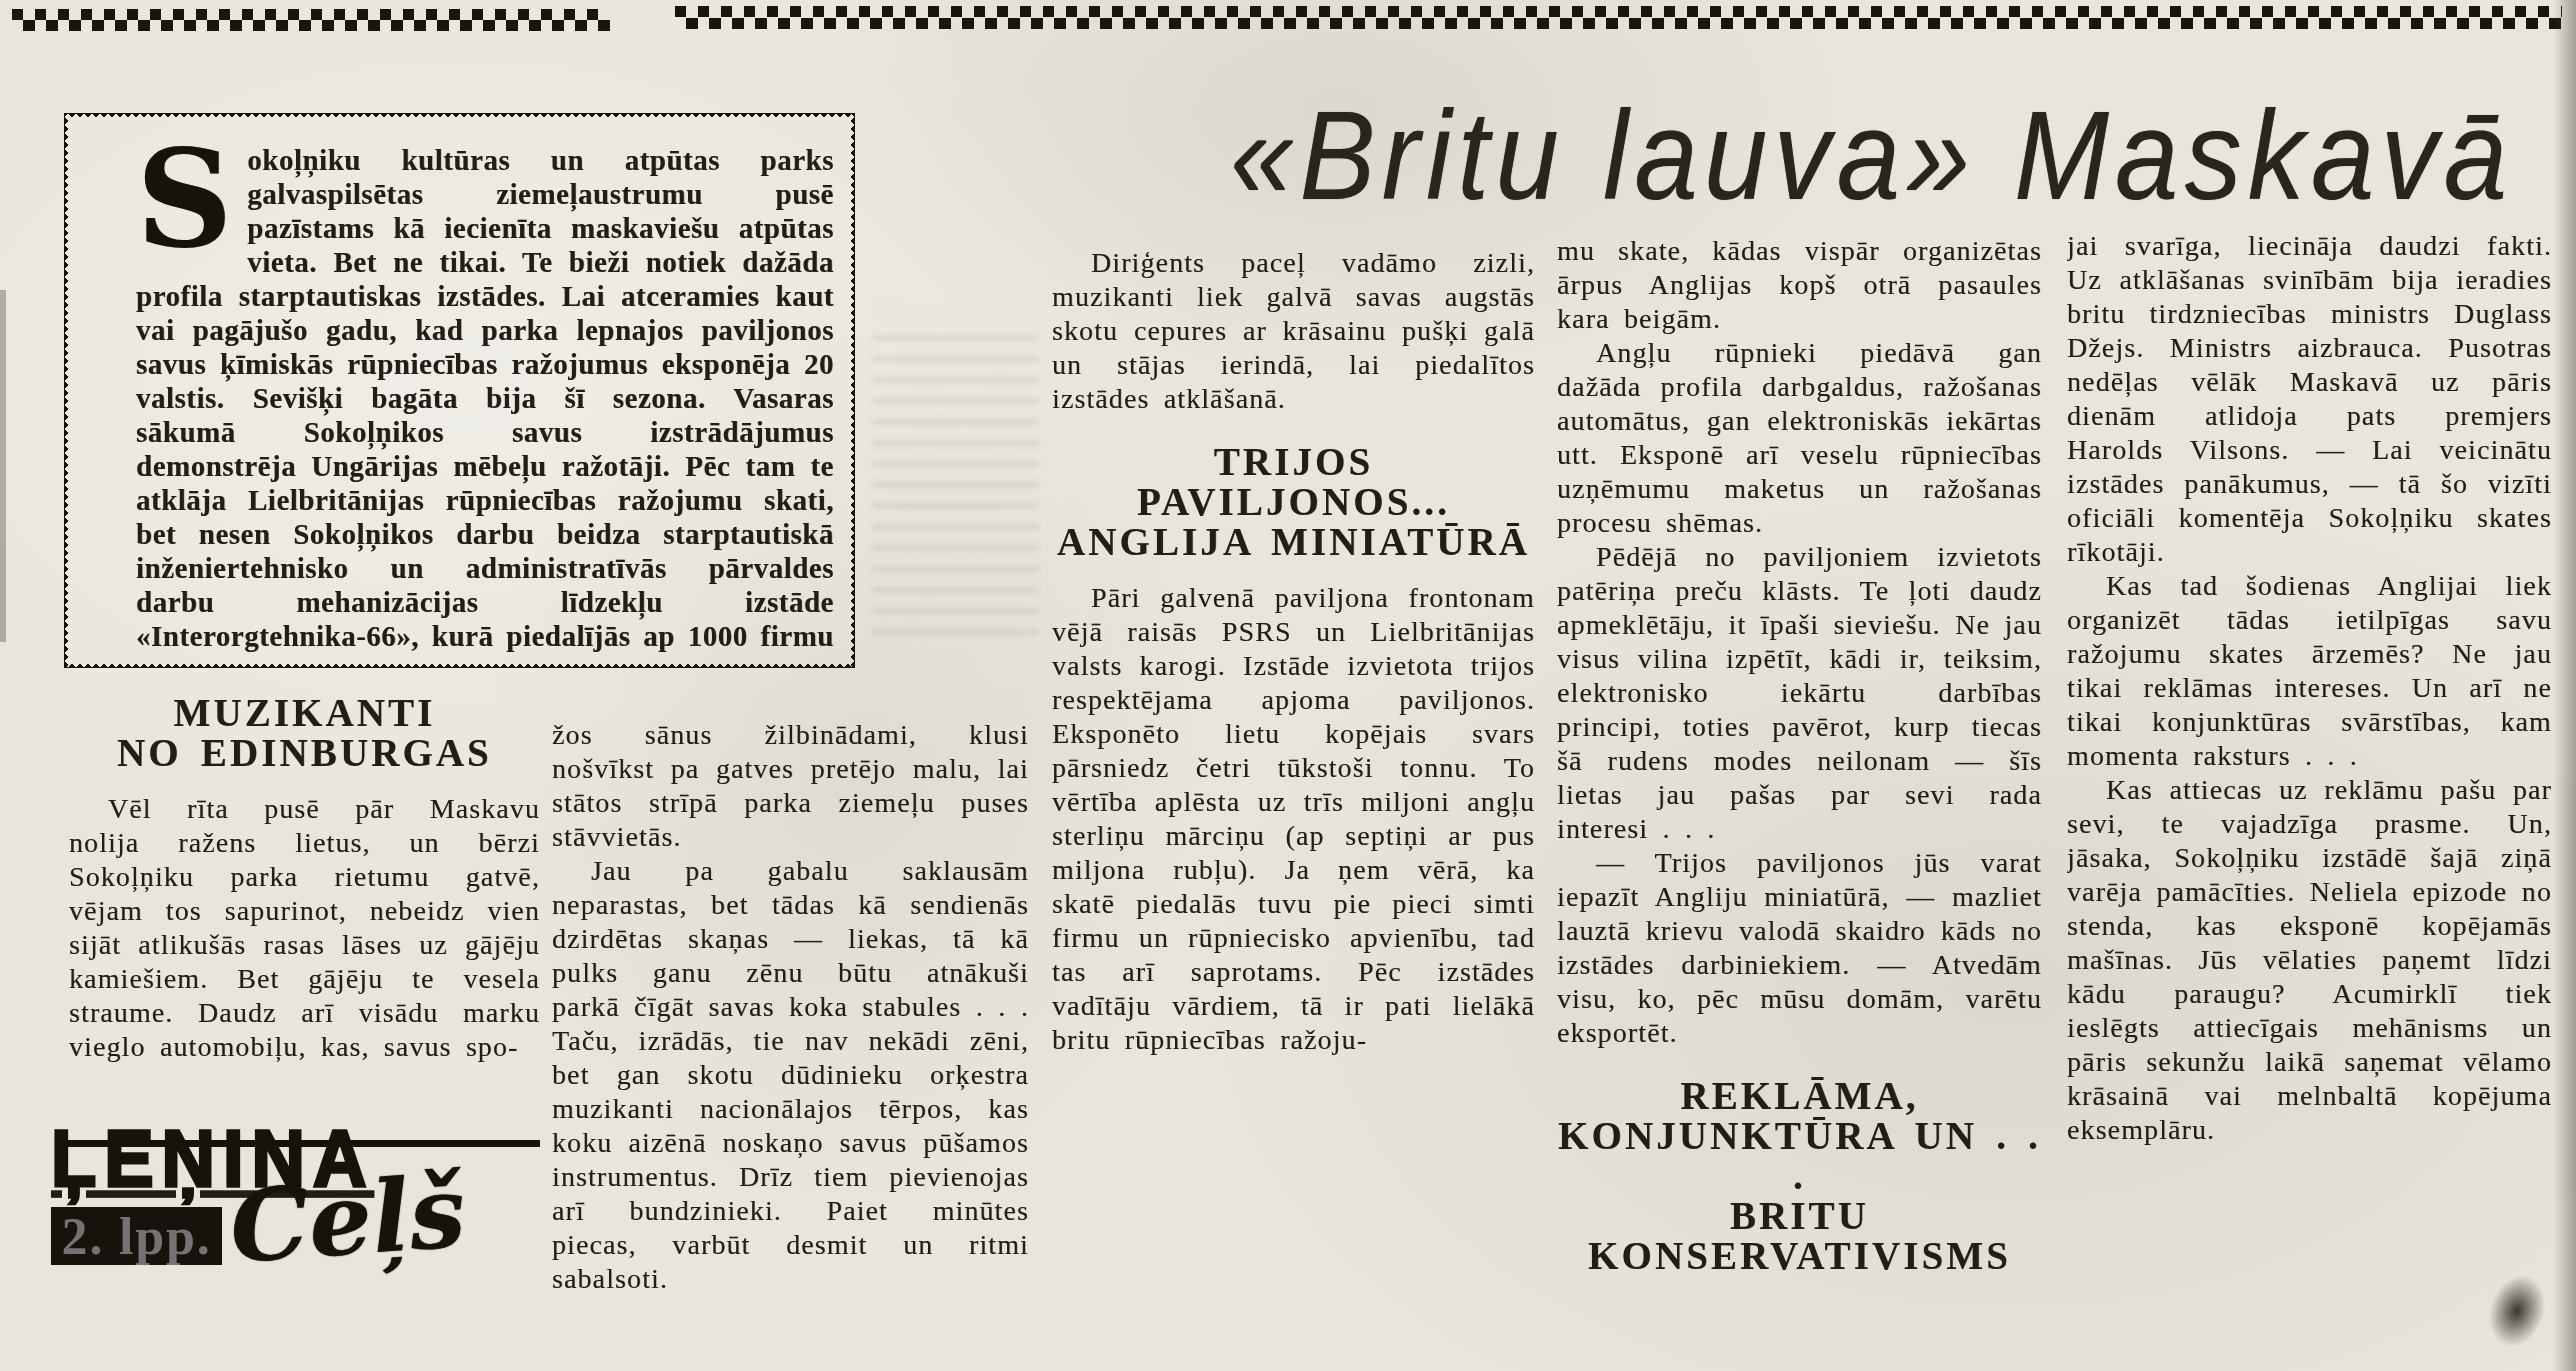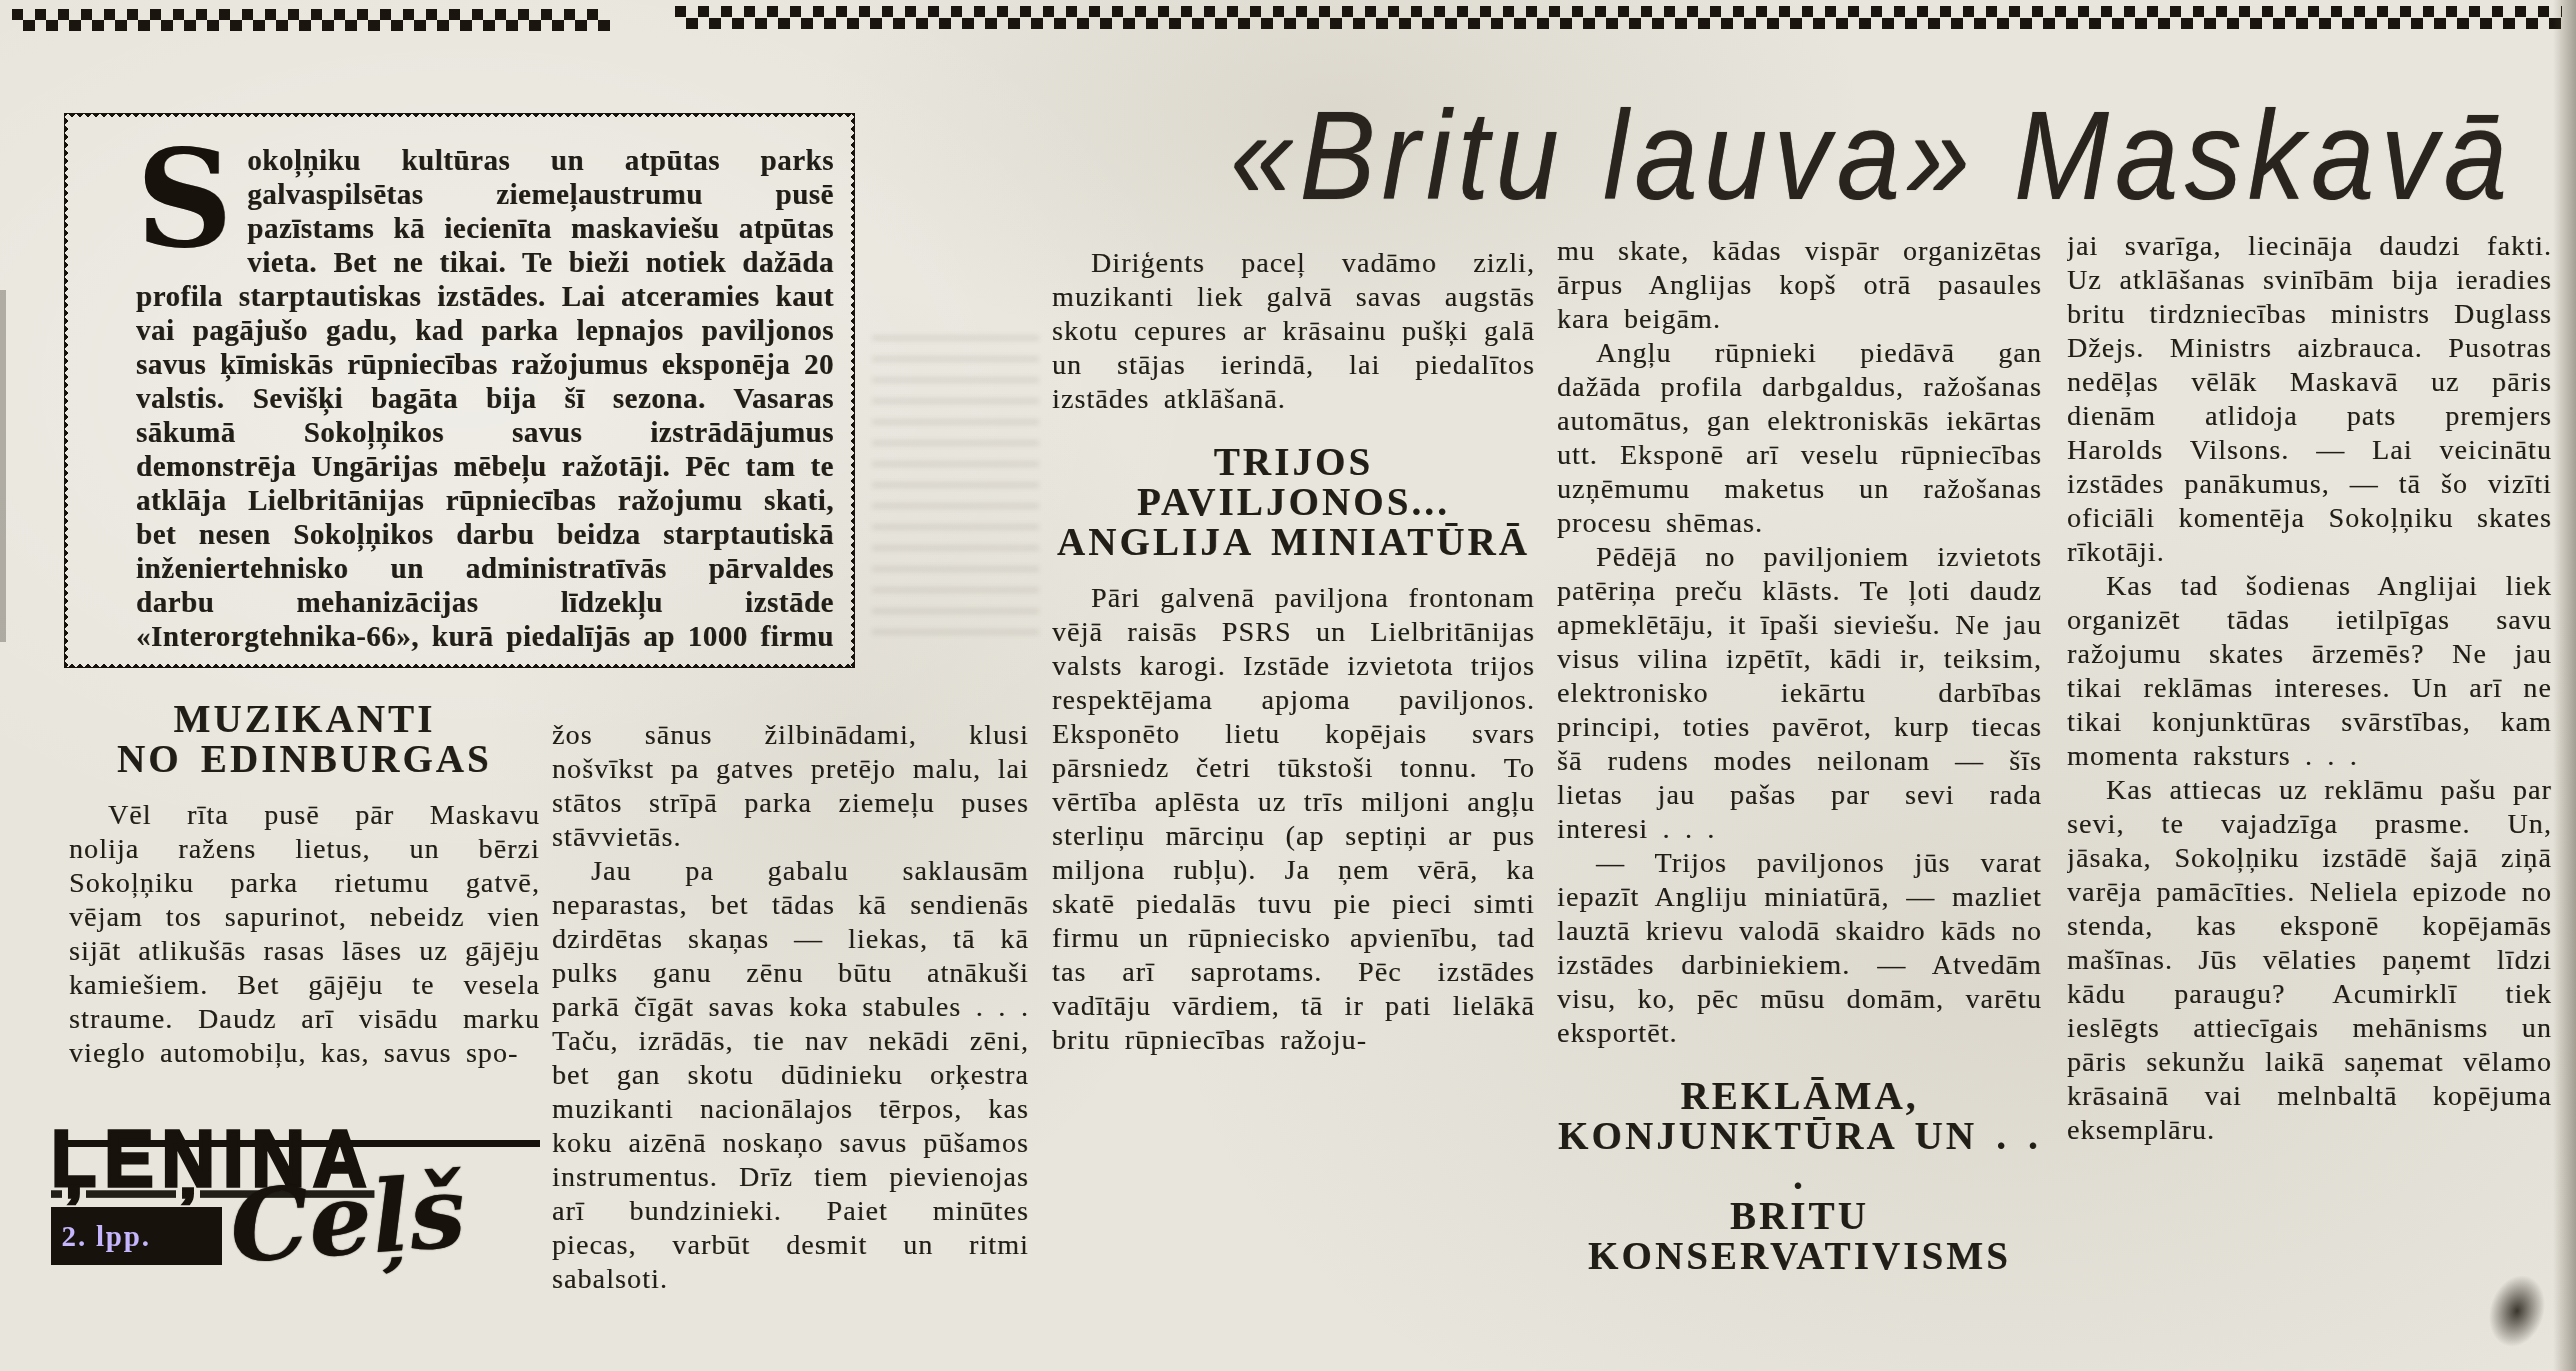--- a/index.html
+++ b/index.html
@@ -72,36 +72,36 @@
   #col4{left:1557px;top:234px; width:485px; height:1135px;}
   #col5{left:2067px;top:229px; width:485px; height:1140px;}
 
   .blk{margin:0;}
   .blk-p{text-indent:39px;}
   .blk-cont,.blk-lead{text-indent:0;}
   .blk-h{
     text-align:center;font-weight:bold;font-size:39px;line-height:40px;
     letter-spacing:3.1px;margin:26px 0 19.3px;text-indent:0;
   }
-  [data-bind-blocks] .blk-h:first-child{margin-top:6px;}
+  [data-bind-blocks] .blk-h:first-child{margin-top:0;}
 
   
   #col1-rule{position:absolute;left:55px;top:1140px;width:485px;height:7px;background:#17130c;}
   #logo{position:absolute;left:51px;top:1119px;width:475px;height:185px;text-decoration:underline;}
   #logo-masthead{
     font-family:"Liberation Sans",sans-serif;font-weight:bold;color:#17130c;
     -webkit-text-stroke:3.1px #17130c;
     font-size:74px;line-height:74px;letter-spacing:8px;
     transform:scaleY(1.08);transform-origin:left top;white-space:nowrap;
   }
   #logo-pagebox{
     position:absolute;left:0;top:88px;width:171px;height:58px;background:#17130c;
     display:flex;align-items:center;justify-content:flex-start;padding-left:10.6px;box-sizing:border-box;
   }
-  #logo-pagelabel{color:#c4b5fd;font-weight:bold;font-size:29px;letter-spacing:1.8px;}
+  #logo-pagelabel{color:#737373;font-weight:bold;font-size:52px;letter-spacing:1.8px;}
   #logo-script{
     position:absolute;left:179px;top:51px;
     font-family:"DejaVu Serif",serif;font-style:italic;font-weight:bold;
     font-size:99px;line-height:99px;color:#17130c;transform:rotate(-4deg);
     text-shadow:0 0 1.3px rgba(23,19,12,0.8);white-space:nowrap;
   }
 
   
   #edge-right{position:absolute;right:0;top:0;width:23px;height:1371px;
     background:linear-gradient(90deg,rgba(0,0,0,0) 0%,rgba(82,74,60,0.45) 100%);}

